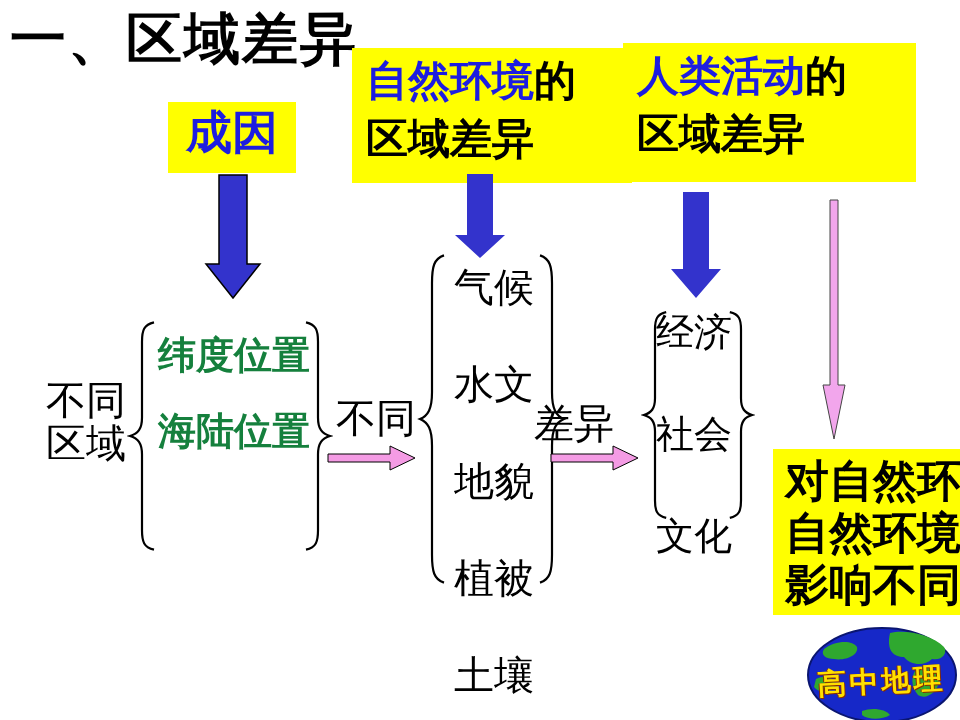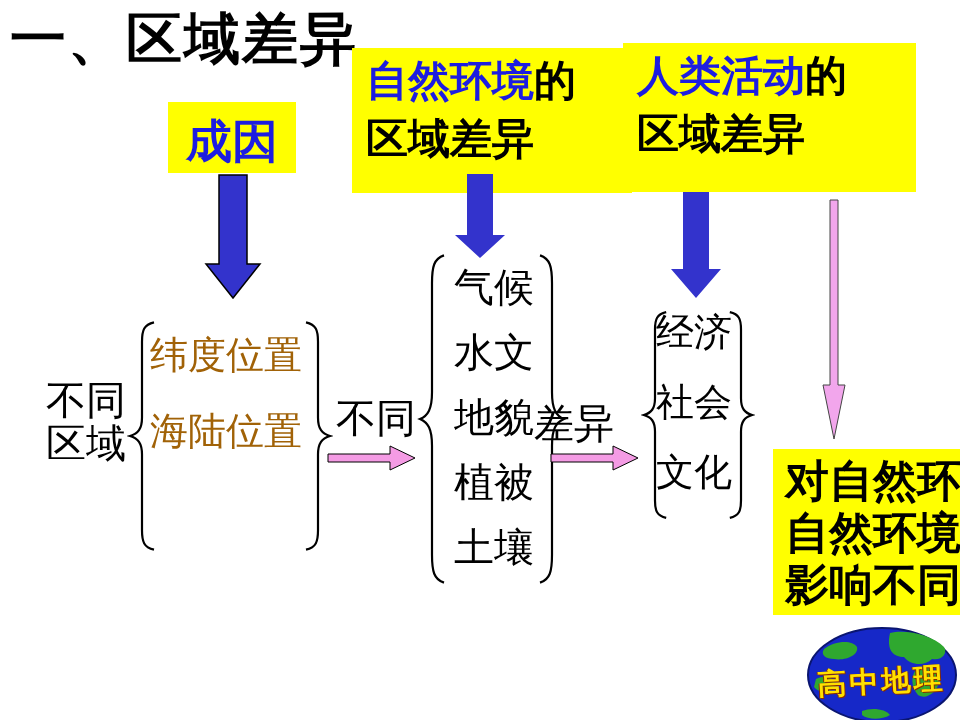--- a/index.html
+++ b/index.html
@@ -7,30 +7,30 @@
     position:relative;width:960px;height:720px;background:#ffffff;
     overflow:hidden;font-family:"Liberation Sans",sans-serif;
   }
   .abs{position:absolute;}
   .title{
     left:10px;top:2px;font-size:56px;font-weight:bold;color:#000;
     letter-spacing:2px;white-space:nowrap;
   }
   .ybox{background:#FFFF00;}
   .causes-box{left:168px;top:102px;width:128px;height:71px;
-    display:flex;align-items:flex-end;justify-content:center;}
+    display:flex;align-items:flex-start;justify-content:center;}
   .causes-box .t{font-size:46px;font-weight:bold;color:#1D1DE0;}
-  .topbox{padding:4px 0 16px 14px;font-size:42px;font-weight:bold;line-height:58px;white-space:nowrap;}
+  .topbox{padding:4px 0 6px 14px;font-size:42px;font-weight:bold;line-height:58px;white-space:nowrap;}
   .natural-box{left:352px;top:48px;width:266px;height:125px;}
   .human-box{left:623px;top:43px;width:279px;height:129px;}
   .blue{color:#1D1DE0;}
   .blk{color:#000;}
-  .serif{font-family:"Liberation Serif",serif;color:#000;}
+  .serif{font-family:"Liberation Serif",serif;color:#000;gap:32px;}
   .lbl40{font-size:40px;line-height:43px;}
-  .red-item{color:#a16207;font-weight:normal;}
+  .red-item{color:#15803d;font-weight:bold;margin-left:8px;}
   .item38{font-size:38px;white-space:nowrap;}
   .col{display:flex;flex-direction:column;}
   .nat-item{height:65px;font-size:40px;line-height:62px;white-space:nowrap;}
   .hum-item{height:70px;font-size:38px;line-height:64px;white-space:nowrap;}
   .impact-box{left:750px;top:449px;width:224px;height:166px;
     padding:6px 0 0 12px;box-sizing:border-box;margin-left:23px;}
   .impact-box div{font-size:44px;font-weight:bold;color:#000;line-height:52px;white-space:nowrap;}
   svg{display:block;}
   .logo-text{
     left:806px;top:662px;width:151px;text-align:center;

